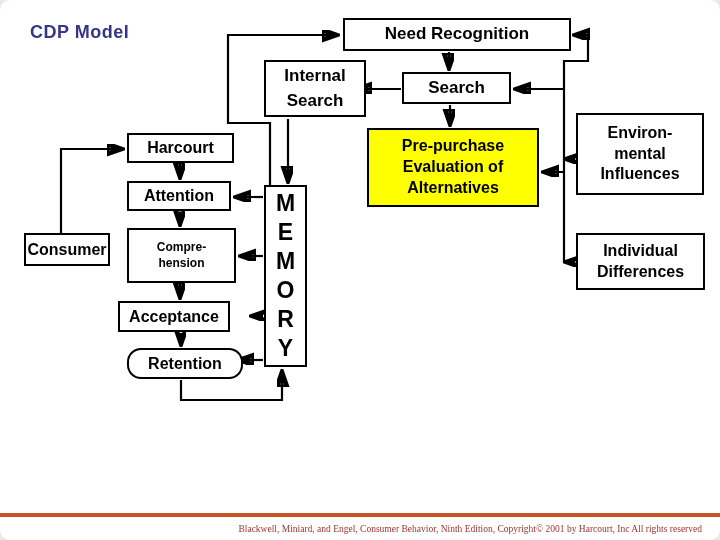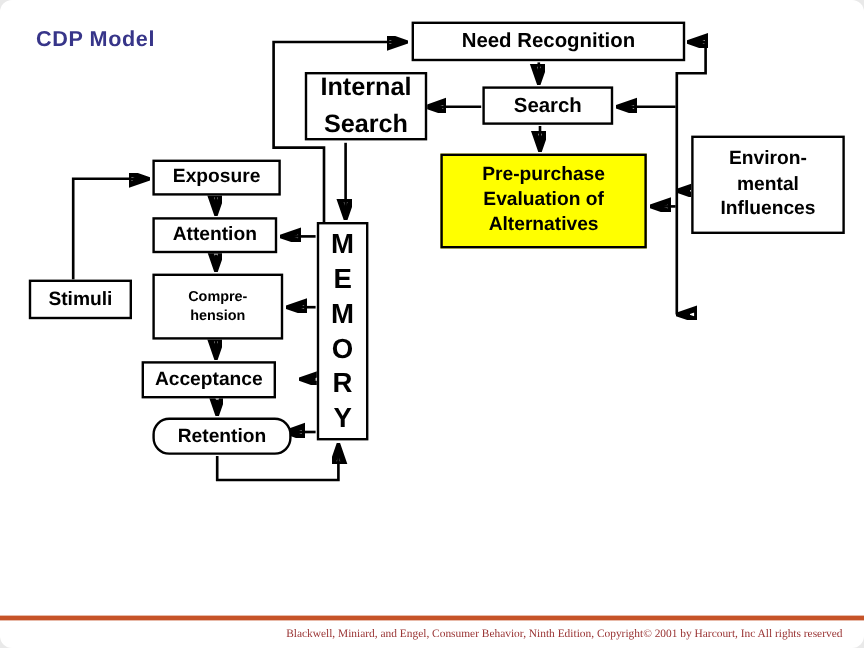--- a/index.html
+++ b/index.html
@@ -16,21 +16,21 @@
   .box{
     position:absolute;box-sizing:border-box;
     border:2px solid var(--line-and-border,#000);
     background:var(--box-bg,#fff);
     display:flex;align-items:center;justify-content:center;
     text-align:center;font-weight:bold;color:#000;
     white-space:pre-line;line-height:1.2;
   }
   .hl{background:var(--highlight-bg,#FFFF00);}
   #nr {left:343px;top:18px;width:228px;height:33px;font-size:17px;}
-  #is {left:254px;top:60px;width:102px;height:57px;font-size:21px;line-height:1.45;}
+  #is {left:264px;top:60px;width:102px;height:57px;font-size:17px;line-height:1.45;}
   #se {left:402px;top:72px;width:109px;height:32px;font-size:17px;}
   #pp {left:367px;top:128px;width:172px;height:79px;font-size:16px;line-height:1.3;}
   #ei {left:576px;top:113px;width:128px;height:82px;font-size:16px;line-height:1.3;}
   #id {left:576px;top:233px;width:129px;height:57px;font-size:16px;line-height:1.3;}
   #st {left:24px;top:233px;width:86px;height:33px;font-size:16px;}
   #ex {left:127px;top:133px;width:107px;height:30px;font-size:16px;}
   #at {left:127px;top:181px;width:104px;height:30px;font-size:16px;text-align:center;}
   #co {left:127px;top:228px;width:109px;height:55px;font-size:12px;line-height:1.3;}
   #ac {left:118px;top:301px;width:112px;height:31px;font-size:16px;}
   #re {left:127px;top:348px;width:116px;height:31px;font-size:16px;border-radius:14px;}
@@ -85,22 +85,24 @@
   <div class="box" id="nr">Need Recognition</div>
   <div class="box" id="is">Internal
 Search</div>
   <div class="box" id="se">Search</div>
   <div class="box hl" id="pp">Pre-purchase
 Evaluation of
 Alternatives</div>
   <div class="box" id="ei">Environ-
 mental
 Influences</div>
-  <div class="box" id="st">Stimuli</div>
-  <div class="box" id="ex">Exposure</div>
+  <div class="box" id="id">Individual
+Differences</div>
+  <div class="box" id="st">Consumer</div>
+  <div class="box" id="ex">Harcourt</div>
   <div class="box" id="at">Attention</div>
   <div class="box" id="co">Compre-
 hension</div>
   <div class="box" id="ac">Acceptance</div>
   <div class="box" id="re">Retention</div>
   <div class="box" id="me">M
 E
 M
 O
 R

